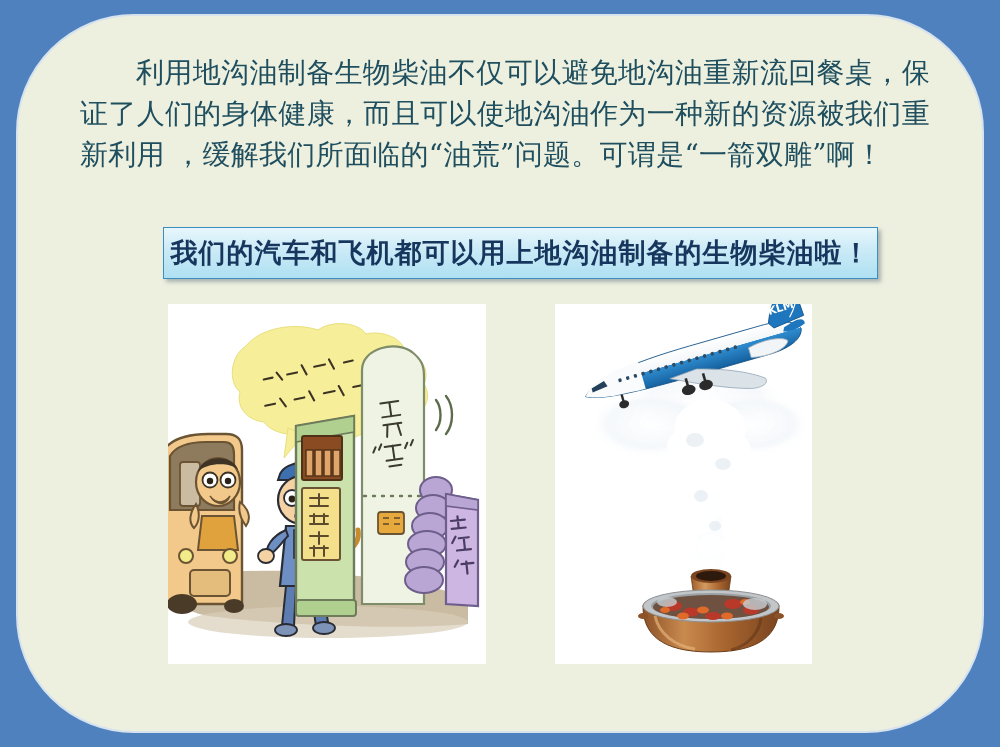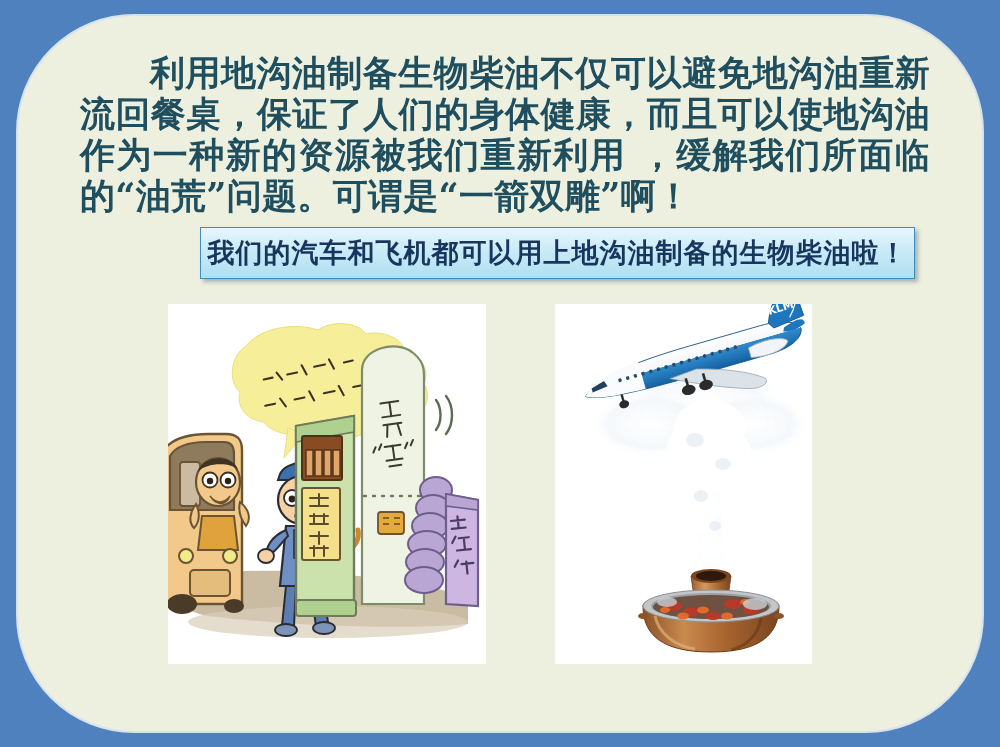--- a/index.html
+++ b/index.html
@@ -26,40 +26,40 @@
     border:2px solid #D6E2EE;
     box-sizing:border-box;
     overflow:hidden;
   }
 
   
   .paragraph{
     position:absolute;
     left:62px;top:36px;width:850px;
     font-family:"DejaVu Serif","Liberation Serif",serif;
-    font-size:35px;
+    font-size:28px;
     line-height:41px;
     color:#1F4E5F;
     letter-spacing:0.3px;
-    font-weight:700;
+    font-weight:400;
     text-align:justify;
     text-indent:2em;
     white-space:pre-wrap;
   }
 
   
   .callout{
     position:absolute;
     left:145px;top:211px;
     width:715px;height:52px;
     box-sizing:border-box;
     background:linear-gradient(180deg,#E8F6FC 0%,#CDEBF7 40%,#AEE0F2 100%);
     border:1.5px solid #3A8FC0;
     box-shadow:3px 3px 4px rgba(60,80,100,0.38);
-    display:flex;align-items:center;justify-content:center;margin-left:37px;
+    display:flex;align-items:center;justify-content:center;
   }
   .callout-text{
     font-family:"DejaVu Sans","Liberation Sans",sans-serif;
     font-size:27px;
     font-weight:700;
     color:#17365D;
     letter-spacing:1px;
     white-space:nowrap;
   }
 

